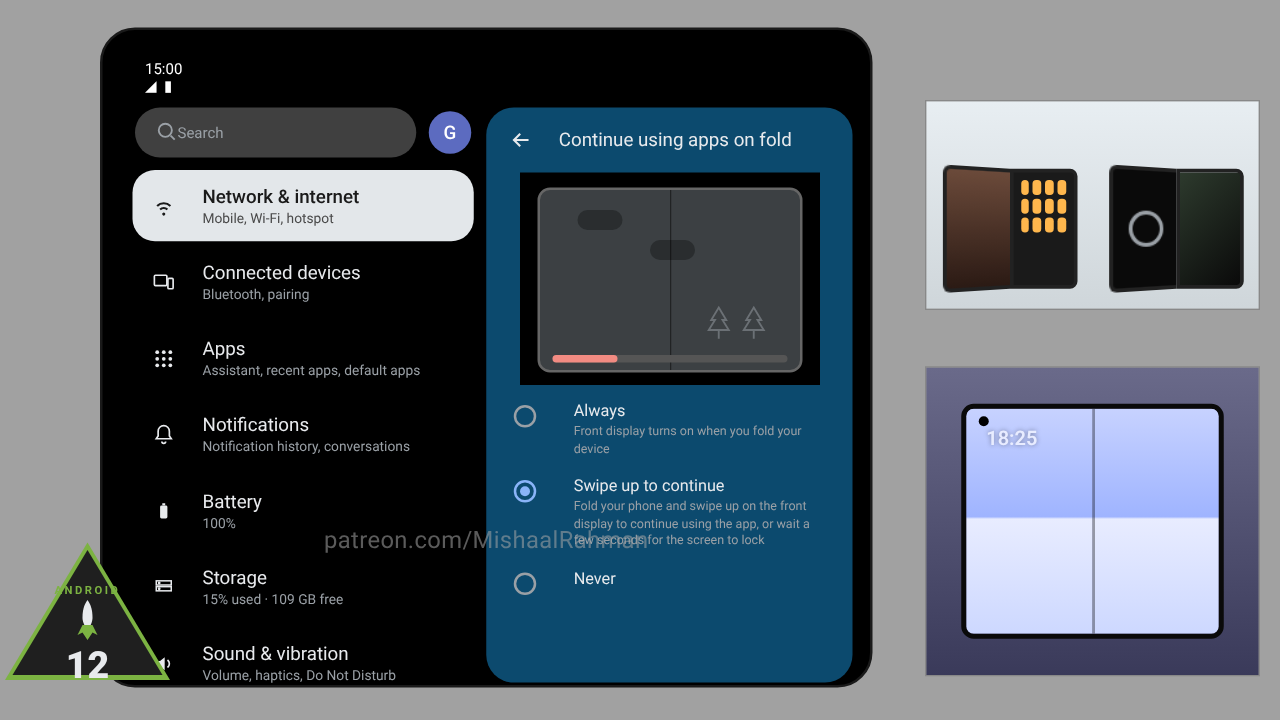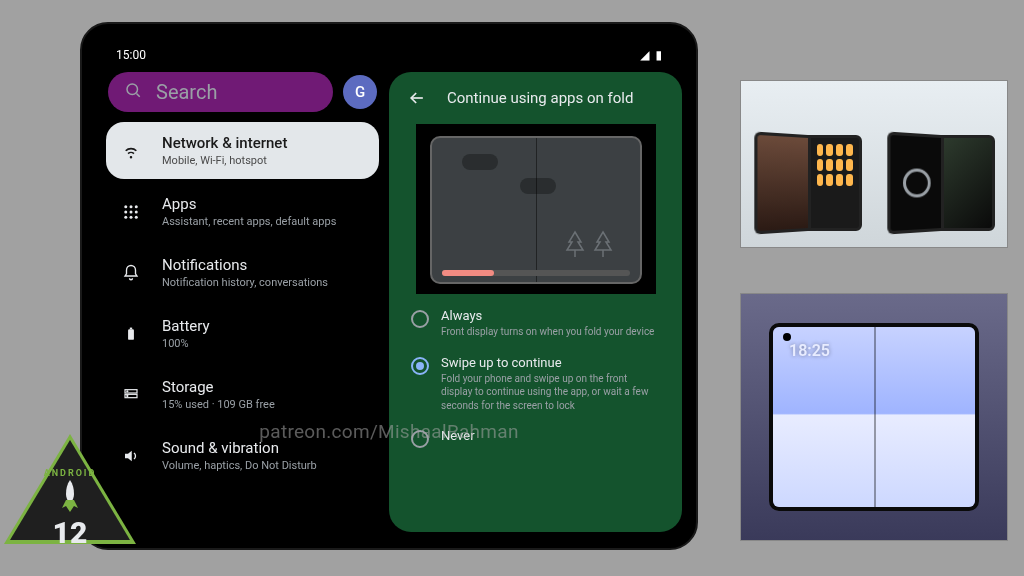--- a/index.html
+++ b/index.html
@@ -3,52 +3,52 @@
 <meta charset="utf-8">
 <style>
   * { box-sizing: border-box; margin: 0; padding: 0; font-family: Roboto, -apple-system, Arial, sans-serif; }
   body { background: #a1a1a1; width: 1024px; height: 576px; overflow: hidden; }
   .stage { position: relative; width: 1024px; height: 576px; }
   .tablet {
     position: absolute; left: 80px; top: 22px; width: 618px; height: 528px;
     background: #000; border-radius: 28px; padding: 20px 14px 14px 14px;
     border: 2px solid #1a1a1a;
   }
-  .statusbar { display:flex; justify-content:space-between; align-items:flex-start; padding: 4px 20px 10px 20px; color:#fff; font-size:12px;}
+  .statusbar { display:flex; justify-content:space-between; align-items:flex-start; padding: 4px 20px 10px 20px; color:#fff; font-size:12px;flex-direction:column;}
   .statusbar .right { display:flex; gap:6px; align-items:center; }
   .panes { display:flex; gap:0; height: calc(100% - 30px); }
   .left-pane { width: 50%; display:flex; flex-direction:column; padding: 0 8px; }
   .searchrow { display:flex; align-items:center; gap:10px; padding:0 4px 8px 4px; }
-  .searchpill { flex:1; display:flex; align-items:center; gap:14px; background:#701a75; border-radius:22px; height:40px; padding:0 16px; color:#9aa0a6; font-size:20px;}
+  .searchpill { flex:1; display:flex; align-items:center; gap:0; background:#404040; border-radius:22px; height:40px; padding:0 16px; color:#9aa0a6; font-size:12px;}
   .avatar { width:34px; height:34px; border-radius:50%; background:#5c6bc0; color:#fff; display:flex; align-items:center; justify-content:center; font-size:15px; font-weight:500;}
   .menu { display:flex; flex-direction:column; }
   .item { display:flex; align-items:center; gap:20px; padding:12px 14px; border-radius:18px; margin:2px 2px; }
   .item.selected { background:#e3e7ea; }
   .item .icon { width:22px; display:flex; justify-content:center; color:#e8eaed; }
   .item.selected .icon { color:#1a1a1a; }
   .item .texts .title { color:#e8eaed; font-size:15px; font-weight:400; }
   .item .texts .sub { color:#9aa0a6; font-size:11px; margin-top:2px; }
   .item.selected .texts .title { color:#1a1a1a; font-weight:500; }
   .item.selected .texts .sub { color:#4a4a4a; }
-  .right-pane { width:50%; background:#14532d; border-radius:22px; padding:14px 16px; display:flex; flex-direction:column; }
+  .right-pane { width:50%; background:#0c4a6e; border-radius:22px; padding:14px 16px; display:flex; flex-direction:column; }
   .righthead { display:flex; align-items:center; gap:18px; color:#e8eaed; margin-bottom:10px;}
   .backbtn { width:24px; height:24px; display:flex; align-items:center; justify-content:center; color:#e8eaed; border-radius:50%;}
   .righthead h1 { font-size:15px; font-weight:400; }
   .illustration { background:#000; border-radius:0; margin:4px auto 14px auto; width:240px; height:170px; padding:12px 14px 10px 14px; display:flex; align-items:center; justify-content:center;}
   .screen { width:100%; height:100%; border:2px solid #666; border-radius:10px; background:#3c4043; position:relative; overflow:hidden; }
   .screen .cloud { position:absolute; width:36px; height:16px; background:#2a2d2f; border-radius:10px; }
   .screen .cloud.c1{ top:16px; left:30px;} .screen .cloud.c2{ top:40px; left:88px;}
   .screen .tree { position:absolute; bottom:24px; width:22px; height:28px;}
   .screen .tree svg{ width:100%; height:100%; }
   .screen .tree.t1{ right:54px;} .screen .tree.t2{ right:26px;}
   .screen .bar { position:absolute; bottom:6px; left:10px; right:10px; height:6px; border-radius:3px; background:#555;}
   .screen .bar .fill{ width:28%; height:100%; background:#f28b82; border-radius:3px;}
   .screen .hinge{ position:absolute; top:0; bottom:0; left:50%; width:1px; background:rgba(0,0,0,0.45);}
   .radios { display:flex; flex-direction:column; gap:16px; padding:0 6px; }
-  .radio { display:flex; gap:12px; align-items:flex-start; }
+  .radio { display:flex; gap:30px; align-items:flex-start; }
   .rcircle { width:18px; height:18px; border:2px solid #9aa0a6; border-radius:50%; margin-top:2px; flex-shrink:0; position:relative;}
   .rcircle.sel { border-color:#8ab4f8; }
   .rcircle.sel::after{ content:''; position:absolute; inset:3px; background:#8ab4f8; border-radius:50%;}
   .radio .rt .rtitle{ color:#e8eaed; font-size:13px; }
   .radio .rt .rsub{ color:#9aa0a6; font-size:10px; margin-top:2px; line-height:1.35;}
   .watermark { position:absolute; left:50%; top:396px; transform:translateX(-50%); color:rgba(165,165,165,0.55); font-size:19px; letter-spacing:.3px; pointer-events:none;}
   
   .photo { position:absolute; background:#ddd; border:1px solid #888; }
   .photo.p1 { left:740px; top:80px; width:268px; height:168px; background:linear-gradient(#e8eef2,#cfd6da); display:flex; align-items:flex-end; justify-content:space-around; padding-bottom:16px;}
   .fold { width:108px; height:96px; display:flex; }
@@ -109,20 +109,32 @@
                   <path d="M12 18c.8 0 1.5.7 1.5 1.5S12.8 21 12 21s-1.5-.7-1.5-1.5S11.2 18 12 18zm-4.2-3.5a6 6 0 018.4 0l-1.4 1.4a4 4 0 00-5.6 0l-1.4-1.4zM4.9 11a10 10 0 0114.2 0l-1.4 1.4a8 8 0 00-11.3 0L4.9 11z"></path>
                 </svg>
               </span>
             <div class="texts">
                 <div class="title">Network &amp; internet</div>
                 <div class="sub">Mobile, Wi-Fi, hotspot</div>
               </div>
           </div>
           <div class="item">
             <span class="icon">
+                <svg width="20" height="20" viewBox="0 0 24 24" fill="none" stroke="currentColor" stroke-width="1.6">
+                  <rect x="3" y="5" width="12" height="10" rx="1"></rect>
+                  <rect x="16" y="8" width="5" height="10" rx="1"></rect>
+                </svg>
+              </span>
+            <div class="texts">
+                <div class="title">Connected devices</div>
+                <div class="sub">Bluetooth, pairing</div>
+              </div>
+          </div>
+          <div class="item">
+            <span class="icon">
                 <svg width="18" height="18" viewBox="0 0 24 24" fill="currentColor">
                   <circle cx="5" cy="5" r="2"></circle>
                   <circle cx="12" cy="5" r="2"></circle>
                   <circle cx="19" cy="5" r="2"></circle>
                   <circle cx="5" cy="12" r="2"></circle>
                   <circle cx="12" cy="12" r="2"></circle>
                   <circle cx="19" cy="12" r="2"></circle>
                   <circle cx="5" cy="19" r="2"></circle>
                   <circle cx="12" cy="19" r="2"></circle>
                   <circle cx="19" cy="19" r="2"></circle>

